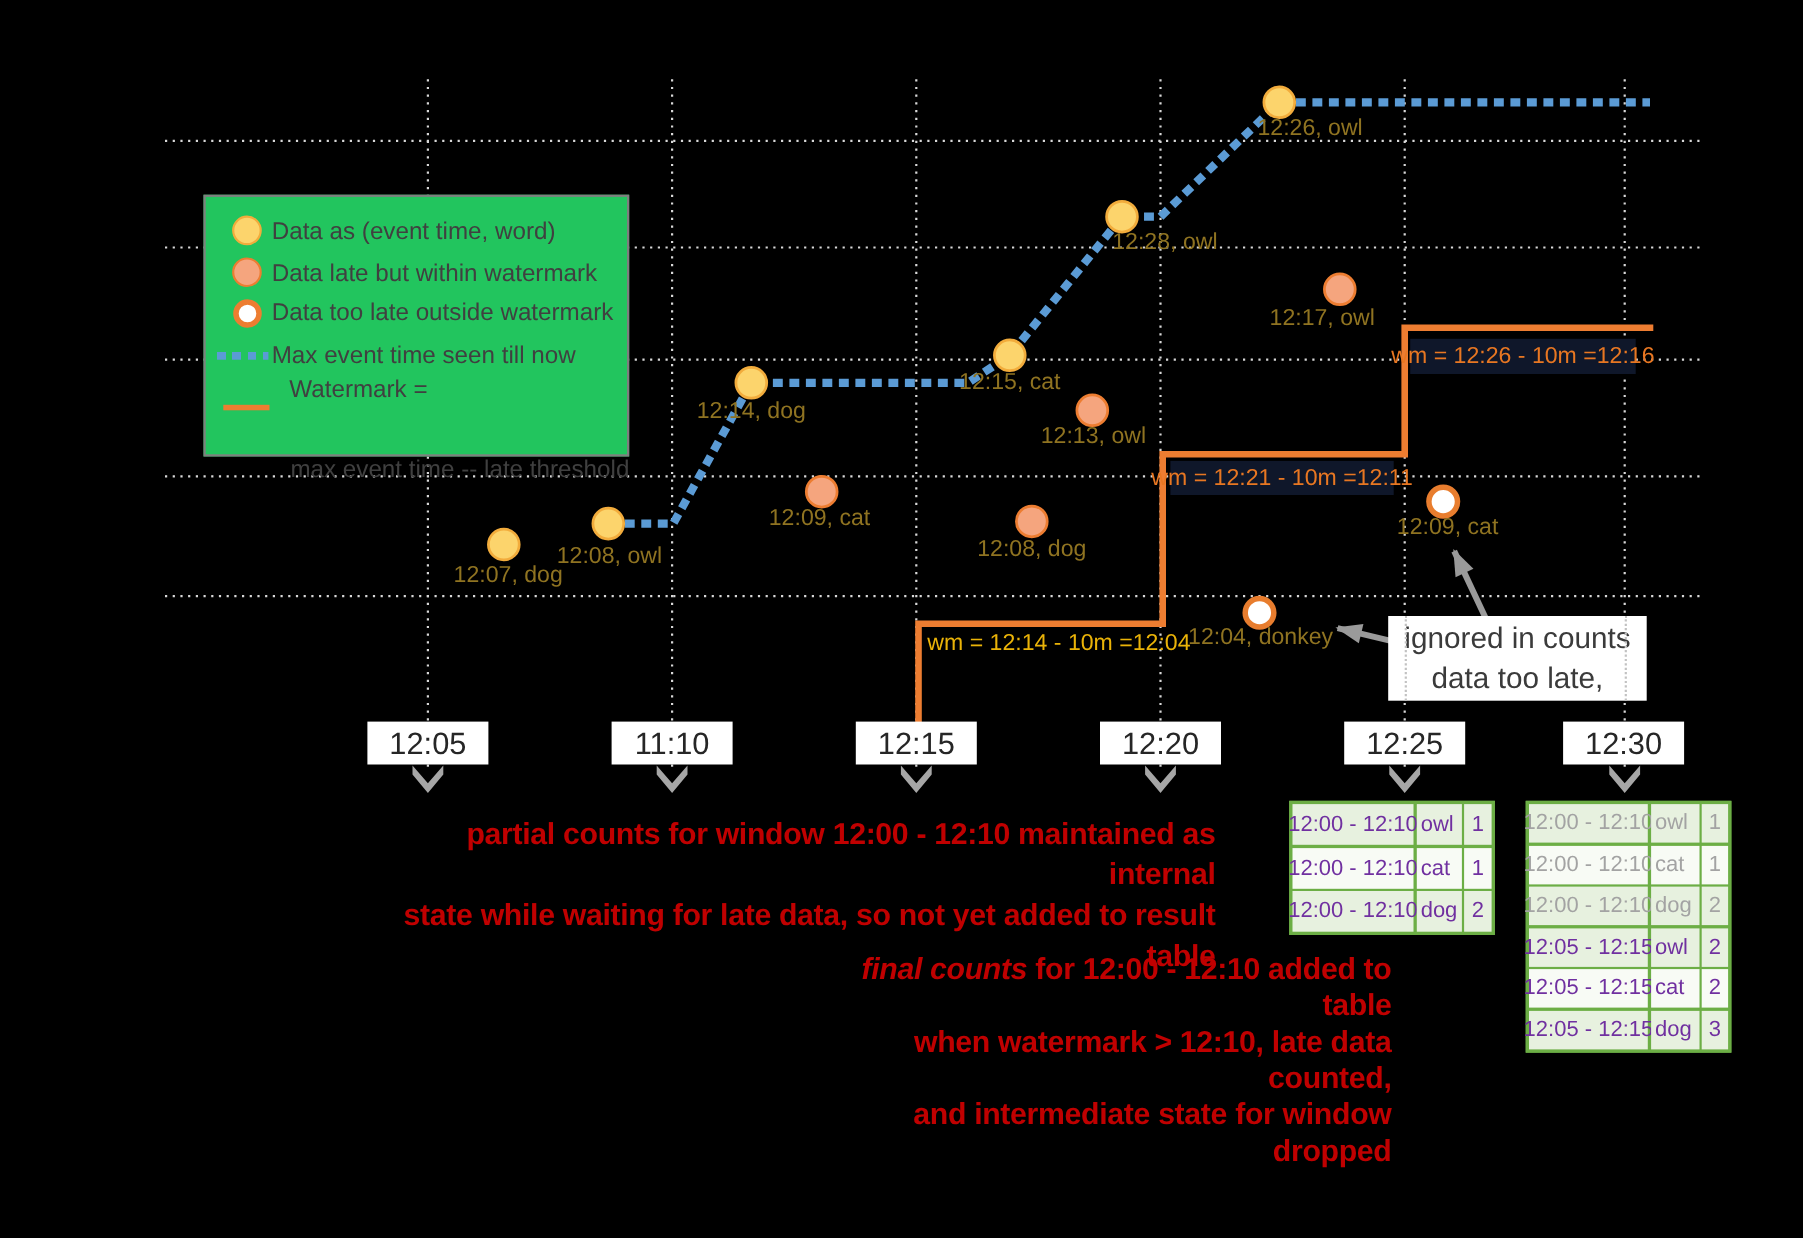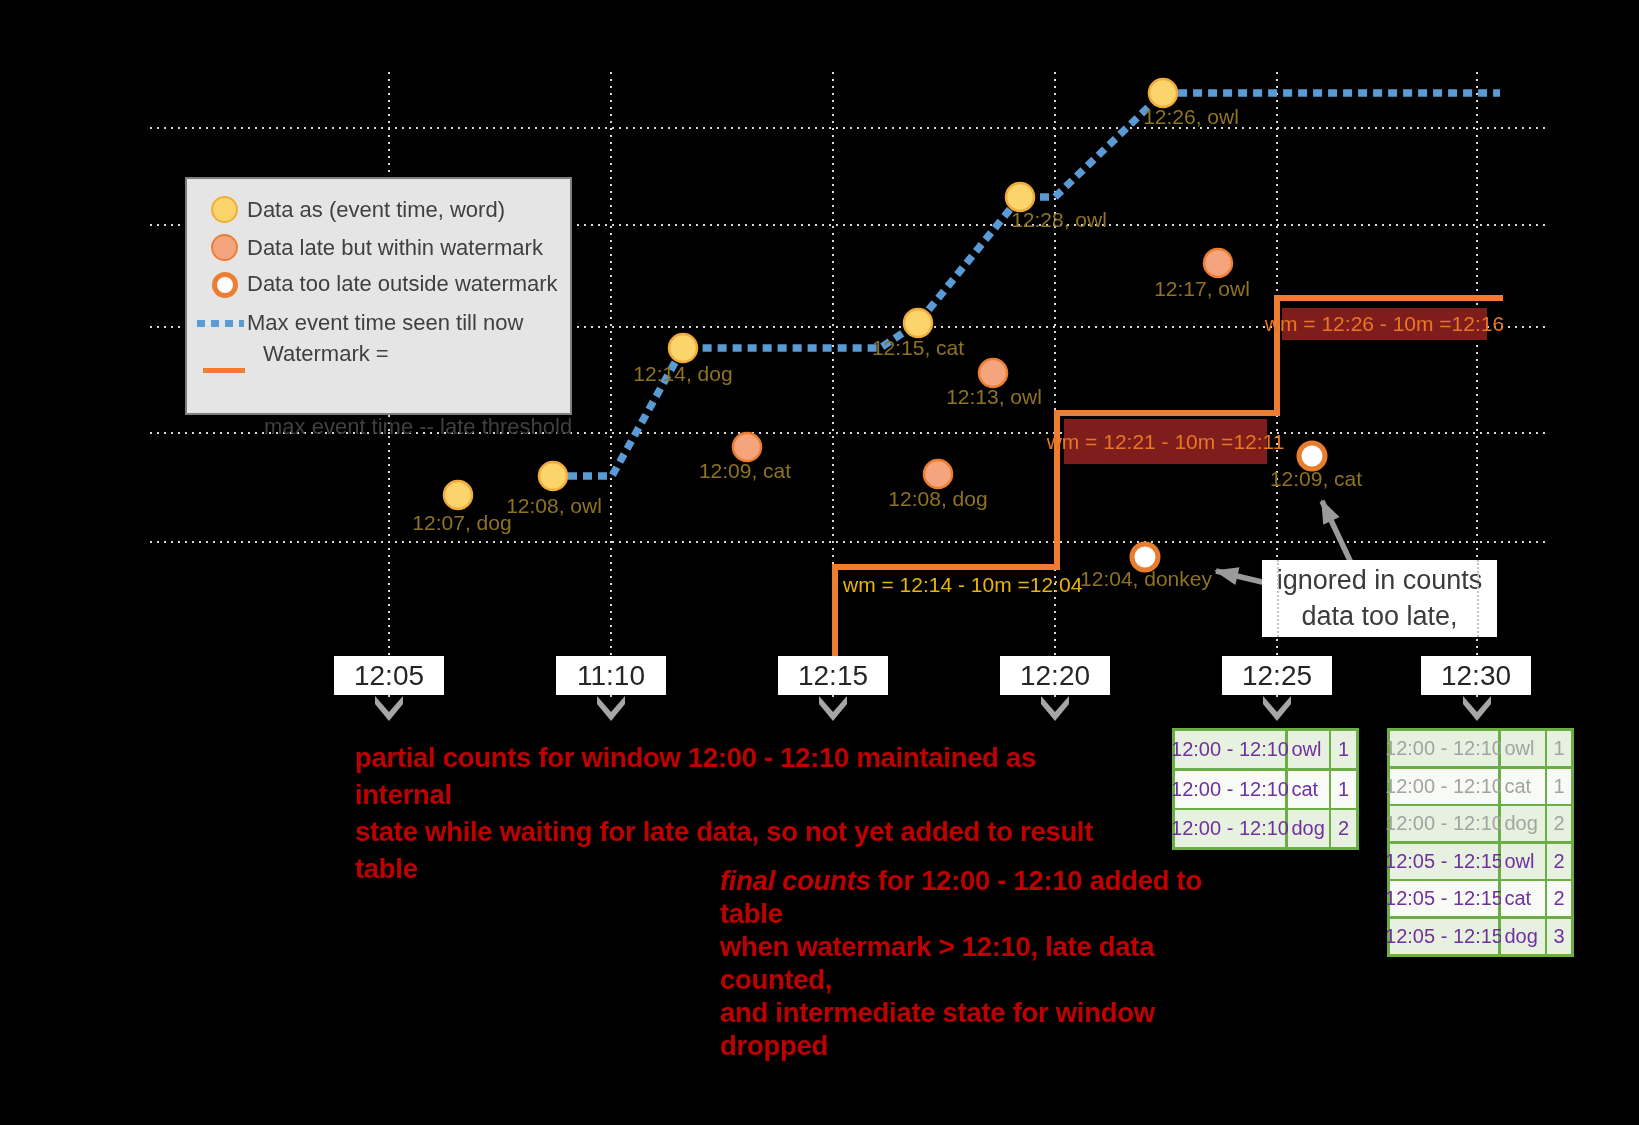--- a/index.html
+++ b/index.html
@@ -7,43 +7,43 @@
          font-family:"Liberation Sans",sans-serif;}
   .stage svg{position:absolute;left:0;top:0;}
   .abs{position:absolute;}
 
   
   .pl{position:absolute;transform:translateX(-50%);white-space:nowrap;
       font-size:21px;color:#8f7321;letter-spacing:0;}
 
   
   .wm-plain{position:absolute;white-space:nowrap;font-size:21px;color:#eab308;}
-  .wm-box{position:absolute;background:#7f1d1d;color:#e87722;font-size:21px;
+  .wm-box{position:absolute;background:#0f172a;color:#e87722;font-size:21px;
           display:flex;align-items:center;justify-content:center;white-space:nowrap;}
 
   
   .tick{position:absolute;width:110px;height:39px;background:#fff;color:#262626;
         font-size:28px;display:flex;align-items:center;justify-content:center;
         transform:translateX(-50%);}
 
   
   .legend{position:absolute;left:185px;top:177px;width:387px;height:238px;
-          background:#e5e5e5;border:2px solid #7f7f7f;box-sizing:border-box;}
+          background:#22c55e;border:2px solid #7f7f7f;box-sizing:border-box;}
   .legend .txt{position:absolute;font-size:22px;color:#404040;white-space:nowrap;}
   .dot{position:absolute;width:27px;height:27px;border-radius:50%;box-sizing:border-box;}
   .dot.ontime{background:#fcd46c;border:2.5px solid #f2ac3c;}
   .dot.late{background:#f5a57e;border:2.5px solid #ed7d31;}
   .dot.toolate{background:#fff;border:5px solid #ed7d31;width:26px;height:26px;}
   .sample-blue{position:absolute;height:7px;width:47px;
      background:repeating-linear-gradient(90deg,#5b9bd5 0 8px,transparent 8px 14px);}
   .sample-orange{position:absolute;height:5px;width:42px;background:#ed7d31;}
 
   
   .red{position:absolute;color:#c00000;font-weight:600;font-size:27.5px;
-       text-align:left;letter-spacing:-0.3px;}
+       text-align:right;letter-spacing:-0.3px;}
   .red .em{font-style:italic;font-weight:700;}
 
   
   .callout{position:absolute;left:1262px;top:560px;width:235px;height:77px;background:#fff;
            color:#3b3b3b;font-size:27px;line-height:36px;text-align:center;padding-top:2px;
            box-sizing:border-box;}
   .callout .gridpass{position:absolute;top:0;bottom:0;border-left:2px dotted #c2c2c2;}
 
   
   .gtable{position:absolute;background:#6cae45;border:3px solid #6cae45;
@@ -142,21 +142,21 @@
   <div class="pl" style="left:1059px;top:208px;">12:28, owl</div>
   <div class="pl" style="left:1191px;top:105px;">12:26, owl</div>
   <div class="pl" style="left:745px;top:459px;">12:09, cat</div>
   <div class="pl" style="left:938px;top:487px;">12:08, dog</div>
   <div class="pl" style="left:994px;top:385px;">12:13, owl</div>
   <div class="pl" style="left:1202px;top:277px;">12:17, owl</div>
   <div class="pl" style="left:1146px;top:567px;">12:04, donkey</div>
   <div class="pl" style="left:1316px;top:467px;">12:09, cat</div>
 
   <div class="wm-plain" style="left:843px;top:573px;">wm = 12:14 - 10m =12:04</div>
-  <div class="wm-box" style="left:1064px;top:419px;width:203px;height:45px;">wm = 12:21 - 10m =12:11</div>
+  <div class="wm-box" style="left:1064px;top:419px;width:203px;height:31px;">wm = 12:21 - 10m =12:11</div>
   <div class="wm-box" style="left:1282px;top:308px;width:205px;height:32px;">wm = 12:26 - 10m =12:16</div>
 
   <div class="tick" style="left:389px;top:656px;">12:05</div>
   <div class="tick" style="left:611px;top:656px;">11:10</div>
   <div class="tick" style="left:833px;top:656px;">12:15</div>
   <div class="tick" style="left:1055px;top:656px;">12:20</div>
   <div class="tick" style="left:1277px;top:656px;">12:25</div>
   <div class="tick" style="left:1476px;top:656px;">12:30</div>
 
   <div class="red" style="left:355px;top:739px;width:750px;line-height:37px;">

